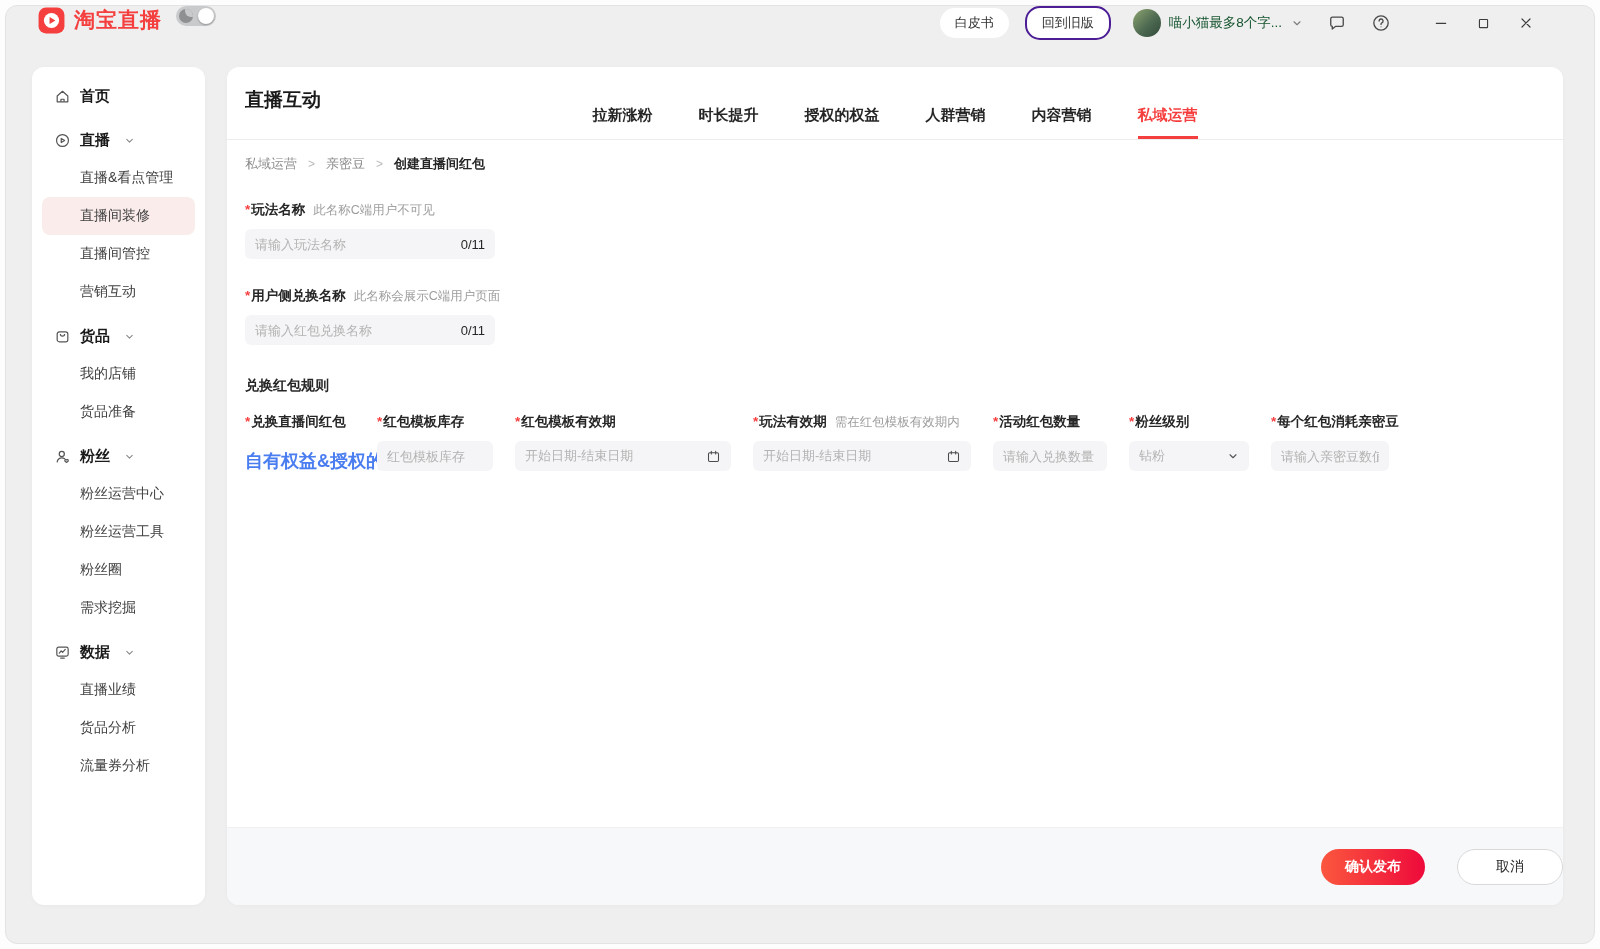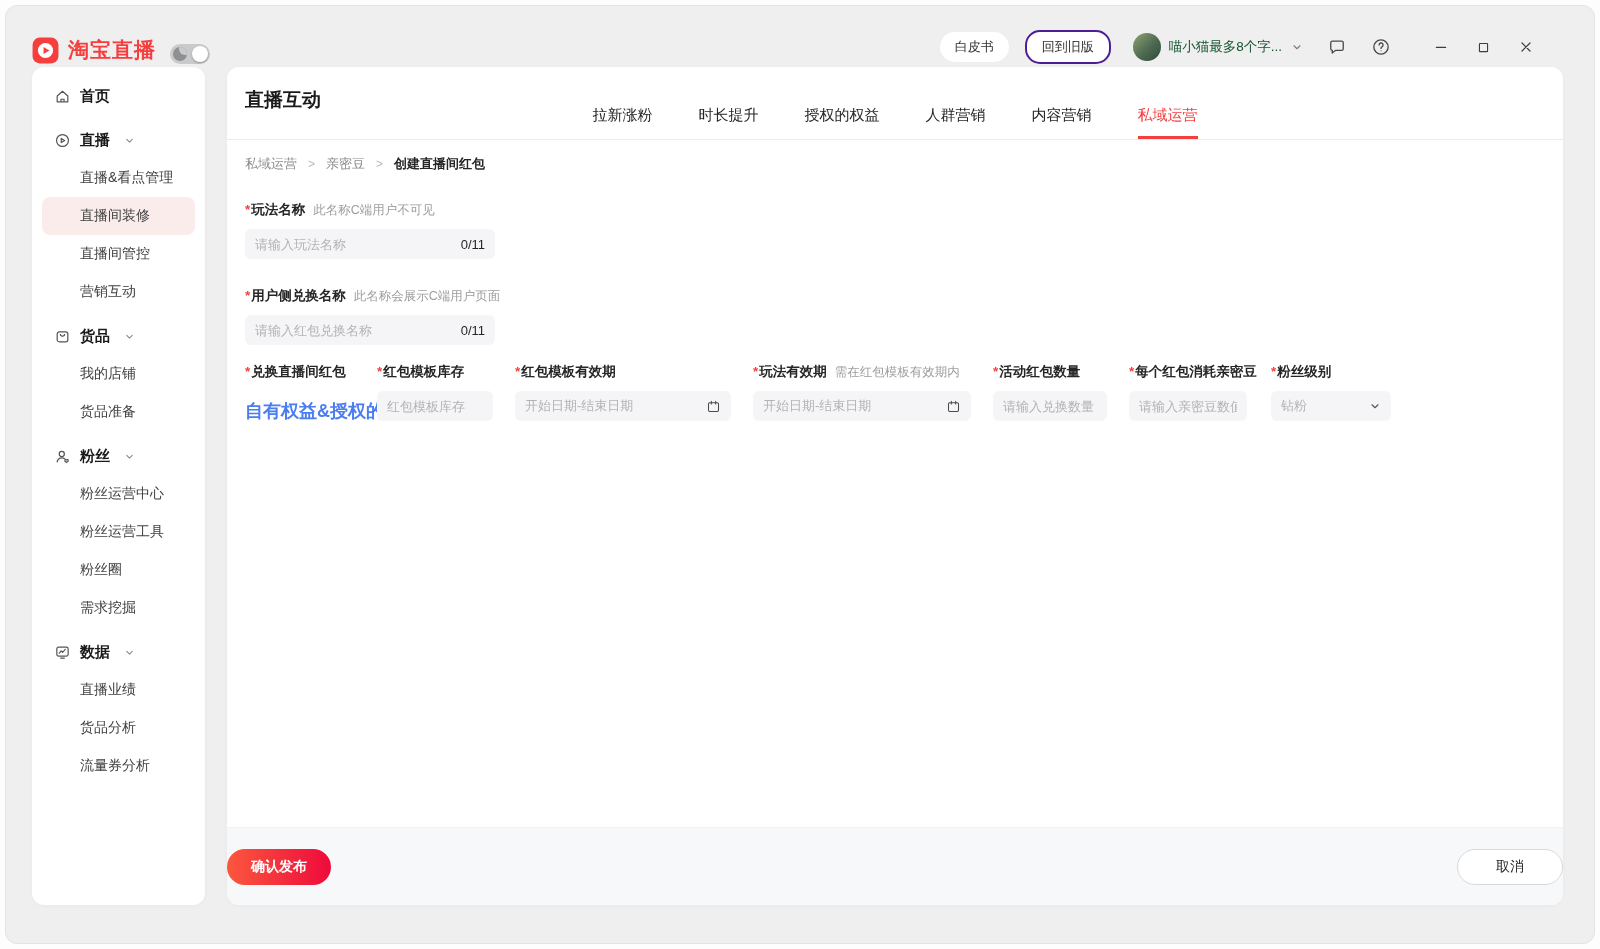--- a/index.html
+++ b/index.html
@@ -1,21 +1,21 @@
 <!DOCTYPE html>
 <html style="--accent: #f53f3f; --accent-light: #fb573e; --accent-dark: #ee0a3b; --link: #4a7df0; --app-bg: #efefef; --active-item-bg: #fbecec; --input-bg: #f5f5f7; --footer-bg: #f7f8fa;"><head>
 <meta charset="utf-8">
 <style>
   * { margin:0; padding:0; box-sizing:border-box; }
   html,body { width:1600px; height:949px; }
   body { background:#fdfdfd; font-family:"Liberation Sans","DejaVu Sans",sans-serif; position:relative; }
   .frame { position:absolute; inset:5px; background:var(--app-bg,#efefef); border:1px solid #e3e3e3; border-radius:12px; overflow:hidden; }
 
   
-  .topbar { position:absolute; top:0; left:0; right:0; height:58px; display:flex; align-items:flex-end; padding:0 60px 0 26px; }
+  .topbar { position:absolute; top:0; left:6px; right:0; height:58px; display:flex; align-items:flex-start; padding:0 60px 0 26px; }
   .brand { display:flex; align-items:center; gap:9px; color:var(--accent,#f53f3f); }
   .logo-text { font-size:21px; font-weight:800; letter-spacing:1px; }
   .toggle { margin-left:14px; width:40px; height:20px; background:#c9cacc; border-radius:10px; position:relative; cursor:pointer; }
   .moon { position:absolute; left:3px; top:3px; width:14px; height:14px; background:#8f9092; border-radius:50%; overflow:hidden; }
   .moon::after { content:""; position:absolute; left:6px; top:-4px; width:12px; height:12px; border-radius:50%; background:#c9cacc; }
   .knob { position:absolute; right:2px; top:2px; width:16px; height:16px; background:#fff; border-radius:50%; box-shadow:0 1px 2px rgba(0,0,0,.28); }
   .topbar-right { margin-left:auto; display:flex; align-items:center; }
   .pill { background:#fff; border-radius:15px; padding:6px 15px; font-size:13px; color:#333; cursor:pointer; white-space:nowrap; }
   .pill.bordered { border:2px solid #4c1d95; margin-left:16px; }
   .avatar { width:28px; height:28px; border-radius:50%; margin-left:22px; background:linear-gradient(135deg,#8ea571,#4e6a51 55%,#2f483a); cursor:pointer; flex:none; }
@@ -33,21 +33,21 @@
   .nav-top .nicon { display:flex; color:#555; }
   .nav-caret { margin-left:5px; color:#8a8a8a; display:flex; }
   .nav-sub { padding-left:38px; font-size:14px; color:#404040; }
   .nav-sub.active { background:var(--active-item-bg,#fbecec); }
 
   
   .main { position:absolute; left:221px; right:31px; top:61px; bottom:38px; background:#fff; border-radius:12px; overflow:hidden; box-shadow:0 1px 4px rgba(0,0,0,.03); }
   .main-header { position:relative; height:73px; border-bottom:1px solid #ececec; }
   .page-title { position:absolute; left:18px; top:20px; font-size:19px; font-weight:700; color:#1a1a1a; }
   .tabs { position:absolute; left:0; right:0; bottom:0; display:flex; justify-content:center; gap:46px; }
-  .tab { font-size:15px; font-weight:400; color:#262626; padding-bottom:14px; cursor:pointer; }
+  .tab { font-size:15px; font-weight:700; color:#262626; padding-bottom:14px; cursor:pointer; }
   .tab.active { color:var(--accent,#f53f3f); padding-bottom:11px; border-bottom:3px solid var(--accent,#f53f3f); }
 
   .content { padding:0 18px; }
   .breadcrumb { margin-top:15px; font-size:13px; color:#8c8c8c; display:flex; gap:11px; align-items:center; }
   .breadcrumb .crumb { cursor:pointer; }
   .breadcrumb .sep { color:#b9b9b9; font-size:12px; }
   .breadcrumb .current { color:#262626; font-weight:700; }
 
   .field { margin-top:28px; }
   .field-label { font-size:13.5px; font-weight:700; color:#262626; white-space:nowrap; }
@@ -65,21 +65,21 @@
   .w250 { width:250px;gap:44px; }
 
   .rules-title { margin-top:32px; font-size:14px; font-weight:700; color:#262626; }
   .rules-row { margin-top:18px; display:flex; gap:22px; align-items:flex-start; }
   .rule-col { flex:none; }
   .rc1 { width:110px; } .rc2 { width:116px; } .rc3 { width:216px; } .rc4 { width:218px; }
   .rc5 { width:114px; } .rc6 { width:120px; } .rc7 { width:120px; } .rc8 { width:105px; }
   .rc6 .input { width:118px; }
   .benefit-link { display:inline-block; margin-top:18px; font-size:18px; font-weight:600; color:var(--link,#4a7df0); cursor:pointer; white-space:nowrap; }
 
-  .footer { position:absolute; left:0; right:0; bottom:0; height:78px; background:var(--footer-bg,#f7f8fa); border-top:1px solid #f0f0f0; display:flex; align-items:center; justify-content:space-between; gap:32px; }
+  .footer { position:absolute; left:0; right:0; bottom:0; height:78px; background:var(--footer-bg,#f7f8fa); border-top:1px solid #f0f0f0; display:flex; align-items:center; justify-content:flex-end; gap:32px; }
   .btn { height:36px; border-radius:18px; font-size:14px; font-family:inherit; display:flex; align-items:center; justify-content:center; cursor:pointer; }
   .btn-primary { width:104px; border:none; background:linear-gradient(90deg,var(--accent-light,#fb573e),var(--accent-dark,#ee0a3b)); color:#fff; font-weight:600; }
   .btn-secondary { width:106px; background:#fff; border:1px solid #d9d9d9; color:#262626; }
 
   svg { display:block; }
 </style>
 </head>
 <body>
 
 <div class="frame">
@@ -289,20 +289,21 @@
       <div class="field">
         <div class="field-label">
           <span class="req">*</span><span>用户侧兑换名称</span><span class="hint">此名称会展示C端用户页面</span>
         </div>
         <div class="input w250">
           <input type="text" placeholder="请输入红包兑换名称" style="">
           <span class="counter">0/11</span>
         </div>
       </div>
 
+      <div class="rules-title">兑换红包规则</div>
 
       <div class="rules-row">
         <div class="rule-col rc1">
           <div class="field-label"><span class="req">*</span><span>兑换直播间红包</span></div>
           <span class="benefit-link">自有权益&amp;授权的权益</span>
         </div>
 
         <div class="rule-col rc2">
           <div class="field-label"><span class="req">*</span><span>红包模板库存</span></div>
           <div class="input">
@@ -333,42 +334,42 @@
                   <path d="M8.5 3.8v4M15.5 3.8v4"></path>
                 </svg>
             </span>
           </div>
         </div>
 
         <div class="rule-col rc5">
           <div class="field-label"><span class="req">*</span><span>活动红包数量</span></div>
           <div class="input">
             <input type="text" placeholder="请输入兑换数量" style="">
-          </div>
-        </div>
-
-        <div class="rule-col rc6">
-          <div class="field-label"><span class="req">*</span><span>每个红包消耗亲密豆</span></div>
-          <div class="input">
-            <input type="text" placeholder="请输入亲密豆数值" style="">
           </div>
         </div>
 
         <div class="rule-col rc7">
           <div class="field-label"><span class="req">*</span><span>粉丝级别</span></div>
           <div class="input select">
             <span class="ph">钻粉</span>
             <span class="tail-icon">
               <svg width="12" height="12" viewBox="0 0 24 24" fill="none" stroke="currentColor" stroke-width="2.2" stroke-linecap="round" stroke-linejoin="round">
                   <path d="M6 9.5l6 6 6-6"></path>
                 </svg>
             </span>
           </div>
         </div>
 
+        <div class="rule-col rc6">
+          <div class="field-label"><span class="req">*</span><span>每个红包消耗亲密豆</span></div>
+          <div class="input">
+            <input type="text" placeholder="请输入亲密豆数值" style="">
+          </div>
+        </div>
+
       </div>
     </div>
 
     <div class="footer">
       <button class="btn btn-primary">确认发布</button>
       <button class="btn btn-secondary">取消</button>
     </div>
   </div>
 
 </div>

